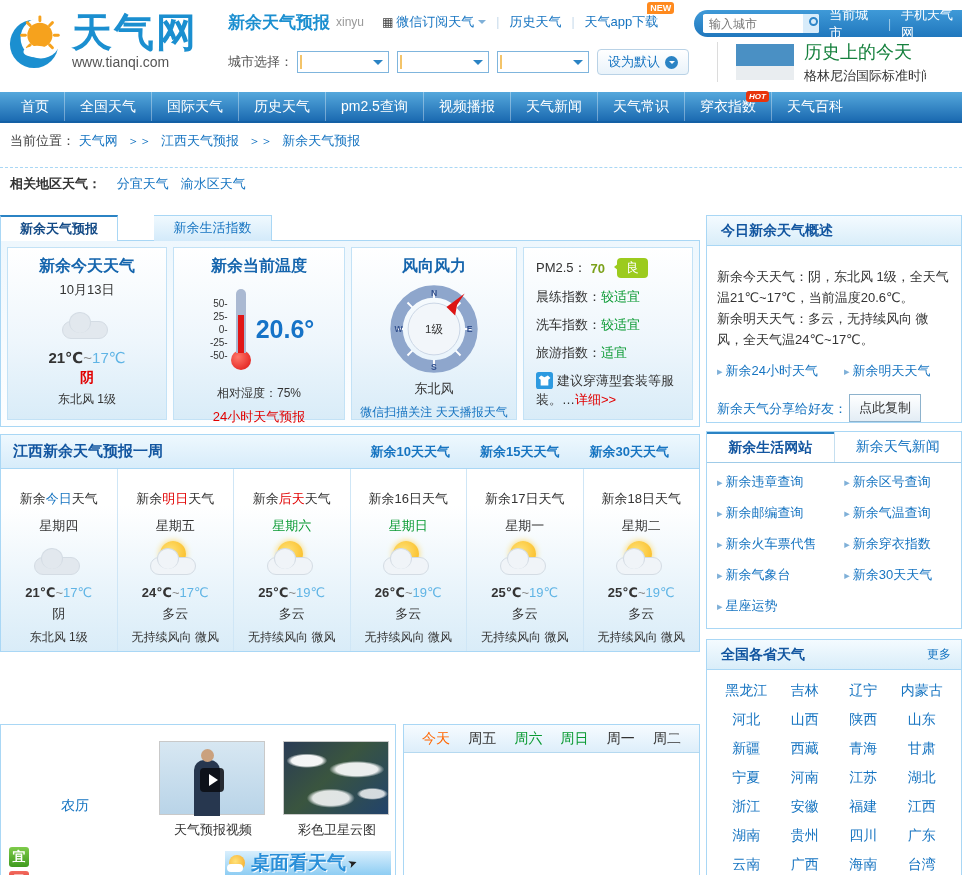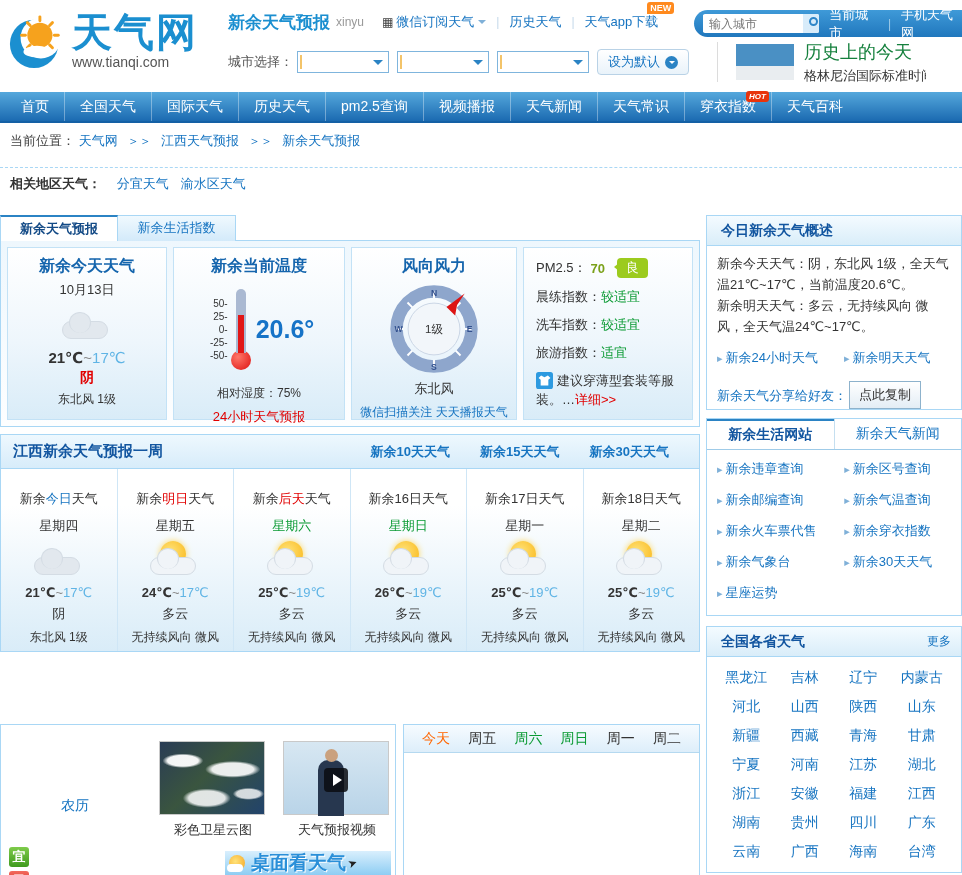--- a/index.html
+++ b/index.html
@@ -62,21 +62,21 @@
 
   
   .main { display:flex; margin-top:16px; }
   .col-left { width:700px; }
   .col-right { width:256px; margin-left:6px; }
 
   
   .main-tabs { display:flex; height:26px; position:relative; z-index:2; }
   .tab { width:118px; text-align:center; font-size:13px; line-height:23px; cursor:pointer; }
   .tab.active { background:#fff; border:1px solid #a9d7f5; border-bottom:none; border-top:2px solid #2b83c4; font-weight:bold; color:#134a86; }
-  .tab.plain { background:linear-gradient(#f0f9fe,#d3eafa); border:1px solid #a9d7f5; border-bottom:none; border-left:none; color:#1674c1; }
+  .tab.plain { background:linear-gradient(#f0f9fe,#d3eafa); border:1px solid #a9d7f5; border-bottom:none; border-left:none; color:#1674c1;margin-left:36px; }
 
   
   .panel { border:1px solid #a9d7f5; background:linear-gradient(#eef7fd,#fdfeff); height:187px; margin-top:-1px; display:flex; padding:6px; gap:6px; }
   .card { border:1px solid #c3e2f6; background:linear-gradient(180deg,#ffffff 0%,#eef6fc 55%,#d9ecf8 100%); text-align:center; padding-top:8px; }
   .card-title { font-size:16px; font-weight:bold; color:#1565ad; }
   .card1 { width:160px; } .card2 { width:172px; } .card3 { width:166px; } .card4 { flex:1; text-align:left; }
   .card1 .date { font-size:13px; margin-top:4px; }
   .temp-line { font-size:15px; margin-top:2px; }
   .temp-line .hi { font-weight:bold; color:#333; } .temp-line .tl { color:#888; } .temp-line .lo { color:#5fb4e5; }
   .cond-red { color:#e10000; font-weight:bold; font-size:14px; margin-top:2px; }
@@ -160,21 +160,21 @@
   .bm-box { flex:1; border:1px solid #a9d7f5; background:#fff; }
   .btabs { height:28px; background:linear-gradient(#f6fbff,#ddeefa); border-bottom:1px solid #b5d9f0; display:flex; align-items:center; justify-content:space-between; padding:0 18px; }
   .btab { font-size:14px; cursor:pointer; }
 
   
   .side-box { border:1px solid #a9d7f5; background:#fff; }
   .side-head { height:30px; background:linear-gradient(#f4fbff,#d9edf9); border-bottom:1px solid #a9d7f5; display:flex; align-items:center; }
   .side-title { font-size:14px; font-weight:bold; color:#1356a0; padding-left:14px; flex:1; }
   .more-link { font-size:12px; color:#1674c1; margin-right:10px; }
 
-  .ov-body { padding:7px 10px 0; font-size:13px; line-height:21px; color:#333; }
+  .ov-body { padding:20px 10px 0; font-size:13px; line-height:21px; color:#333; }
   .ov-links { display:flex; gap:26px; margin-top:10px; }
   .ovlink { color:#1674c1; font-size:13px; }
   .bullet-icon { color:#7fb0d8; margin-right:3px; font-size:11px; }
   .share-row { display:flex; align-items:center; margin-top:12px; }
   .share-label { color:#1674c1; font-size:13px; }
   .copy-btn { margin-left:2px; padding:4px 9px; font-size:13px; color:#333; border:1px solid #8db2cc; background:linear-gradient(#fff,#e3edf5); cursor:pointer; }
 
   .life-box { margin-top:8px; height:198px; }
   .life-tabs { height:31px; border-bottom:1px solid #9fcbe8; display:flex; }
   .ltab { flex:1; text-align:center; line-height:29px; font-size:14px; cursor:pointer; }
@@ -512,29 +512,29 @@
     <div class="wd-wind">无持续风向 微风</div>
   </div>
         </div>
     </div>
 
     <div class="bottom-row">
       <div class="bl-box">
         <a class="lunar">农历</a>
         <div class="thumbs">
           <div class="thumb-fig">
-            <div class="thumb-img sat-bg"></div>
-            <div class="thumb-cap">彩色卫星云图</div>
-          </div>
-          <div class="thumb-fig">
             <div class="thumb-img video-bg">
               <div class="presenter"></div>
               <div class="play-btn"></div>
             </div>
             <div class="thumb-cap">天气预报视频</div>
+          </div>
+          <div class="thumb-fig">
+            <div class="thumb-img sat-bg"></div>
+            <div class="thumb-cap">彩色卫星云图</div>
           </div>
         </div>
         <span class="yi-badge">宜</span>
         <span class="ji-badge">忌</span>
         <div class="desk-banner">
           <span class="banner-sun"></span>
           <span class="banner-txt">桌面看天气</span>
           <span class="cursor-ico">➤</span>
         </div>
       </div>

